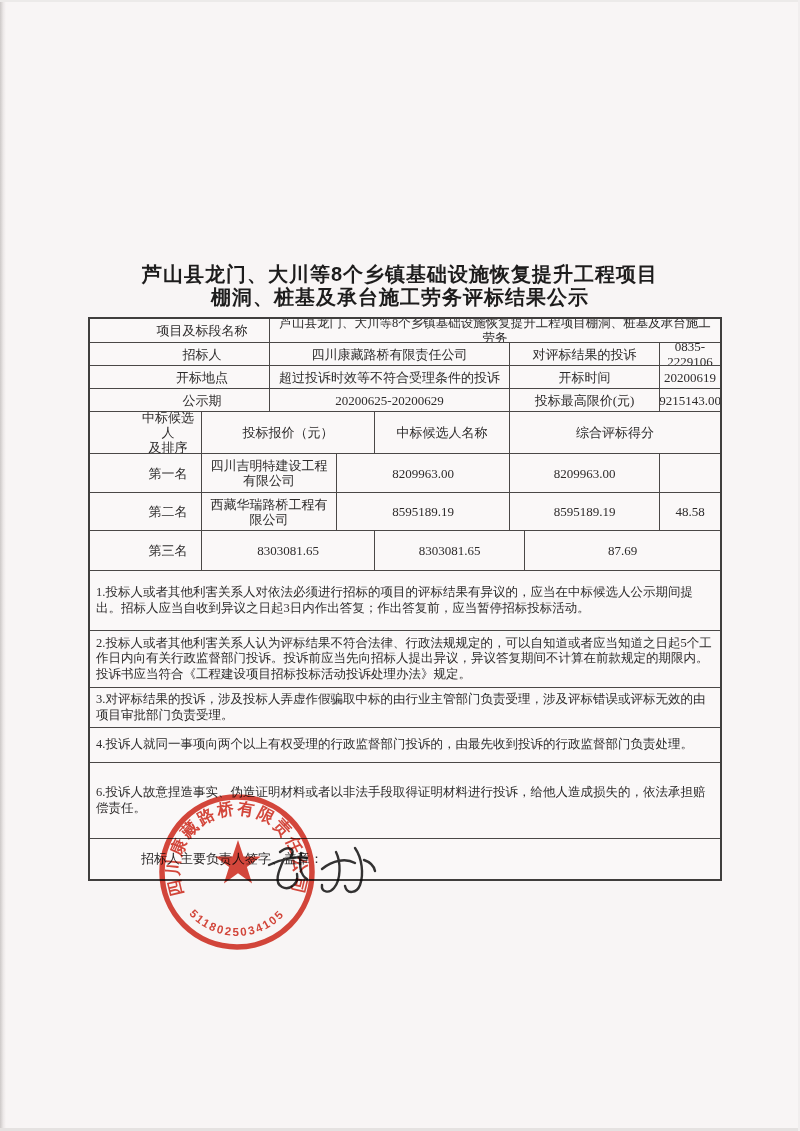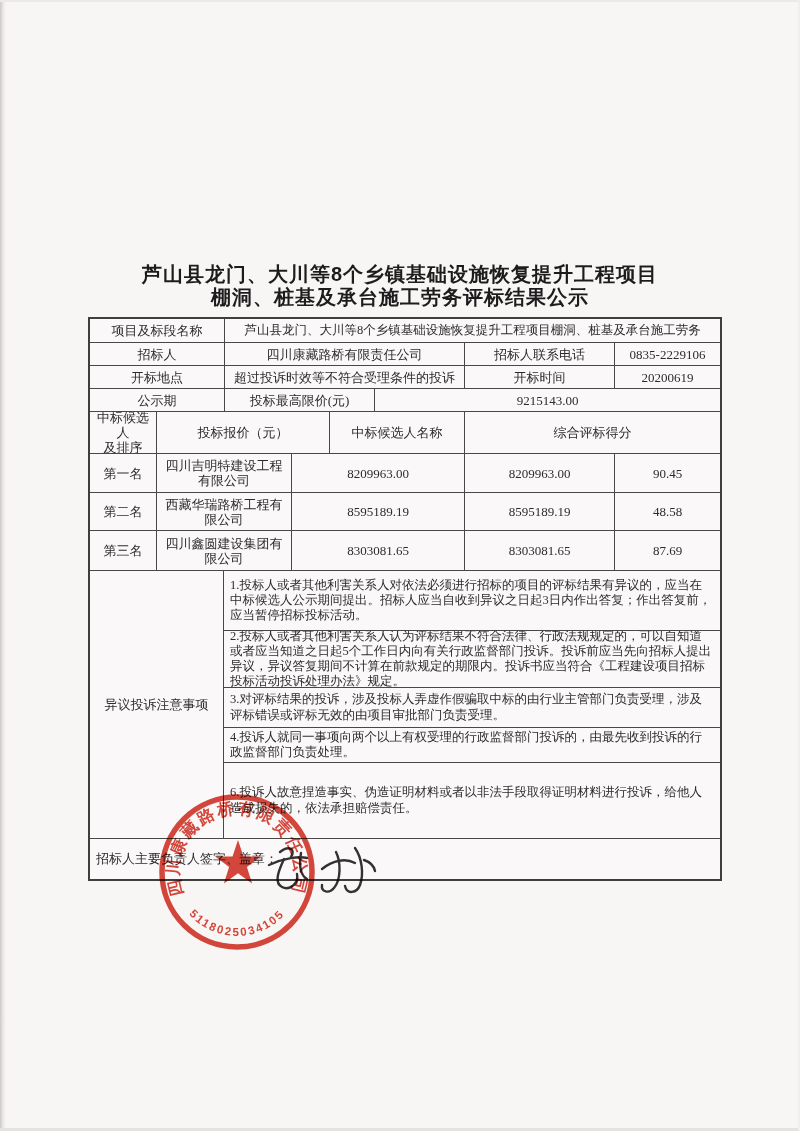--- a/index.html
+++ b/index.html
@@ -19,21 +19,21 @@
     position:absolute;top:263px;left:0;width:800px;text-align:center;
     font-family:"Liberation Sans","DejaVu Sans",sans-serif;
     font-weight:700;font-size:20px;line-height:23px;letter-spacing:1px;color:#1d1c1c;
   }
 
   .doc-table{
     position:absolute;left:88px;top:317px;width:634px;height:564px;
     border:2px solid #403e3d;box-sizing:border-box;
     display:flex;flex-direction:column;background:rgba(255,255,255,0.28);
   }
-  .trow{display:flex;flex:none;border-bottom:1px solid #4a4847;box-sizing:border-box;}
+  .trow{display:flex;flex:none;border-bottom:1px solid #4a4847;box-sizing:border-box;padding-left:45px;}
   .trow.last{border-bottom:none;}
   .tcell{
     border-right:1px solid #4a4847;box-sizing:border-box;
     display:flex;align-items:center;justify-content:center;
     text-align:center;font-size:13px;line-height:15px;overflow:hidden;padding:1px 4px;
   }
   .tcell.endc{border-right:none;}
   .prewrap{white-space:pre-line;}
   .notes-wrap{display:flex;flex:none;box-sizing:border-box;border-bottom:1px solid #4a4847;}
   .notes-label{width:134px;flex:none;border-right:1px solid #4a4847;box-sizing:border-box;
@@ -67,69 +67,67 @@
 <div class="doc-table">
 
   <div class="trow" style="height:24px">
     <div class="tcell" style="width:135px;flex:none">项目及标段名称</div>
     <div class="tcell endc" style="flex:1;font-size:12.5px">芦山县龙门、大川等8个乡镇基础设施恢复提升工程项目棚洞、桩基及承台施工劳务</div>
   </div>
 
   <div class="trow" style="height:23px">
     <div class="tcell" style="width:135px;flex:none">招标人</div>
     <div class="tcell" style="width:240px;flex:none">四川康藏路桥有限责任公司</div>
-    <div class="tcell" style="width:150px;flex:none">招标人联系电话</div>
+    <div class="tcell" style="width:150px;flex:none">对评标结果的投诉</div>
     <div class="tcell endc" style="flex:1">0835-2229106</div>
   </div>
 
   <div class="trow" style="height:23px">
     <div class="tcell" style="width:135px;flex:none">开标地点</div>
     <div class="tcell" style="width:240px;flex:none">超过投诉时效等不符合受理条件的投诉</div>
     <div class="tcell" style="width:150px;flex:none">开标时间</div>
     <div class="tcell endc" style="flex:1">20200619</div>
   </div>
 
   <div class="trow" style="height:23px">
     <div class="tcell" style="width:135px;flex:none">公示期</div>
+    <div class="tcell" style="width:240px;flex:none">20200625-20200629</div>
     <div class="tcell" style="width:150px;flex:none">投标最高限价(元)</div>
     <div class="tcell endc" style="flex:1">9215143.00</div>
   </div>
 
   <div class="trow" style="height:42px">
     <div class="tcell prewrap" style="width:67px;flex:none">中标候选人
 及排序</div>
     <div class="tcell" style="width:173px;flex:none">投标报价（元）</div>
     <div class="tcell" style="width:135px;flex:none">中标候选人名称</div>
     <div class="tcell endc" style="flex:1">综合评标得分</div>
   </div>
 
   <div class="trow" style="height:39px">
     <div class="tcell" style="width:67px;flex:none">第一名</div>
     <div class="tcell" style="width:135px;flex:none">四川吉明特建设工程有限公司</div>
     <div class="tcell" style="width:173px;flex:none">8209963.00</div>
     <div class="tcell" style="width:150px;flex:none">8209963.00</div>
-    <div class="tcell endc" style="flex:1">90.45</div>
   </div>
   <div class="trow" style="height:38px">
     <div class="tcell" style="width:67px;flex:none">第二名</div>
     <div class="tcell" style="width:135px;flex:none">西藏华瑞路桥工程有限公司</div>
     <div class="tcell" style="width:173px;flex:none">8595189.19</div>
     <div class="tcell" style="width:150px;flex:none">8595189.19</div>
     <div class="tcell endc" style="flex:1">48.58</div>
   </div>
   <div class="trow" style="height:40px">
     <div class="tcell" style="width:67px;flex:none">第三名</div>
-    <div class="tcell" style="width:135px;flex:none">四川鑫圆建设集团有限公司</div>
     <div class="tcell" style="width:173px;flex:none">8303081.65</div>
     <div class="tcell" style="width:150px;flex:none">8303081.65</div>
     <div class="tcell endc" style="flex:1">87.69</div>
   </div>
 
   <div class="notes-wrap" style="height:268px">
-    <div class="notes-label">异议投诉注意事项</div>
     <div class="notes-col">
       <div class="note-row" style="height:60px">
         <div class="note-text">1.投标人或者其他利害关系人对依法必须进行招标的项目的评标结果有异议的，应当在中标候选人公示期间提出。招标人应当自收到异议之日起3日内作出答复；作出答复前，应当暂停招标投标活动。</div>
       </div>
       <div class="note-row" style="height:57px">
         <div class="note-text">2.投标人或者其他利害关系人认为评标结果不符合法律、行政法规规定的，可以自知道或者应当知道之日起5个工作日内向有关行政监督部门投诉。投诉前应当先向招标人提出异议，异议答复期间不计算在前款规定的期限内。投诉书应当符合《工程建设项目招标投标活动投诉处理办法》规定。</div>
       </div>
       <div class="note-row" style="height:40px">
         <div class="note-text">3.对评标结果的投诉，涉及投标人弄虚作假骗取中标的由行业主管部门负责受理，涉及评标错误或评标无效的由项目审批部门负责受理。</div>
       </div>

